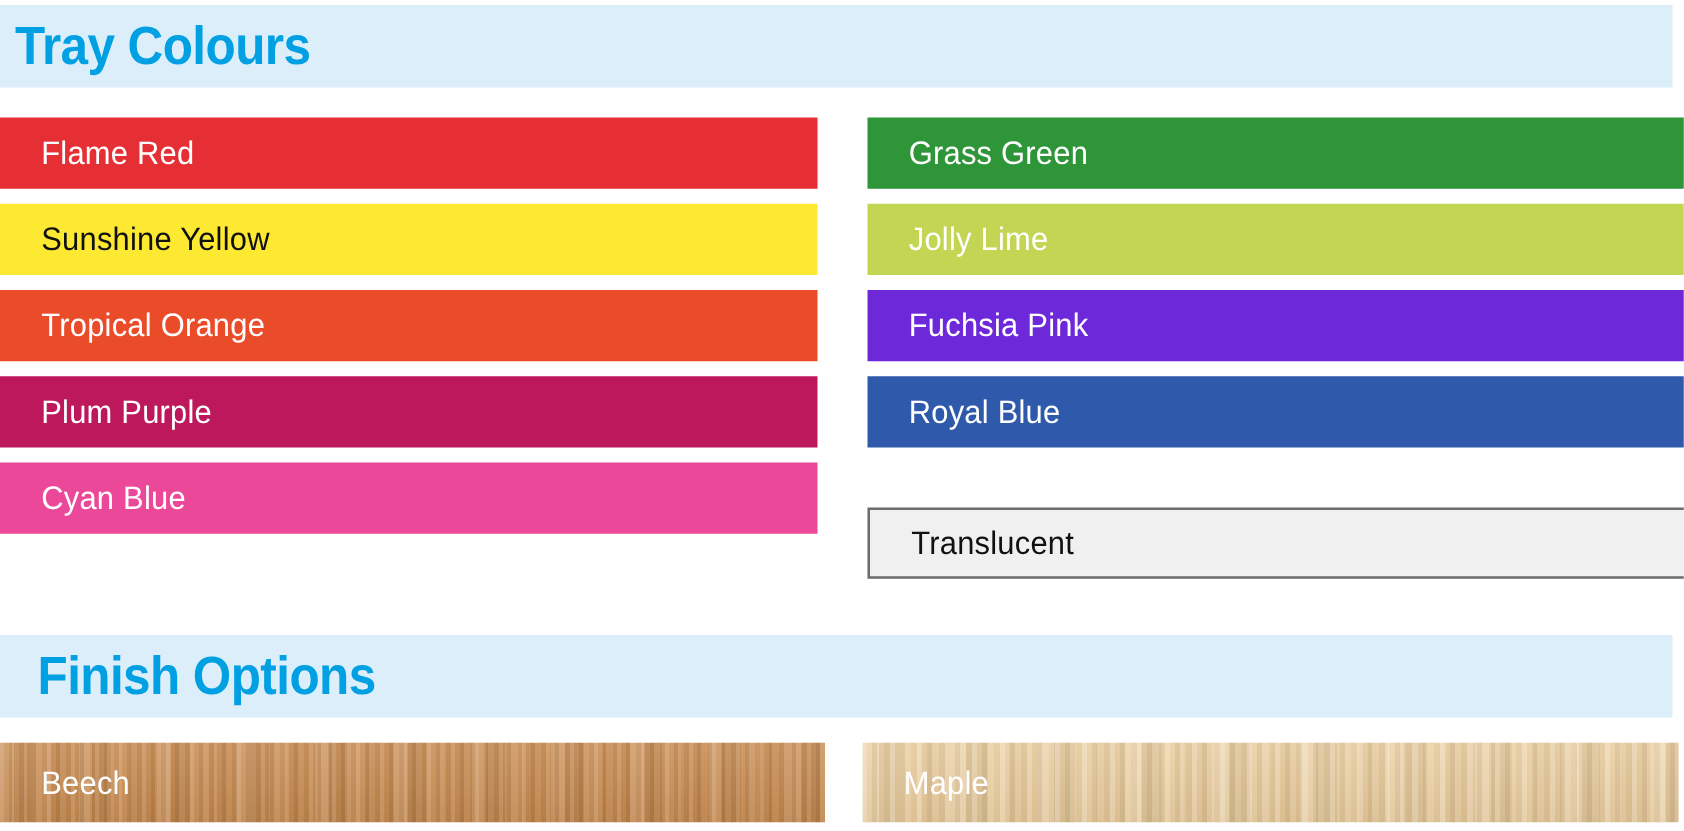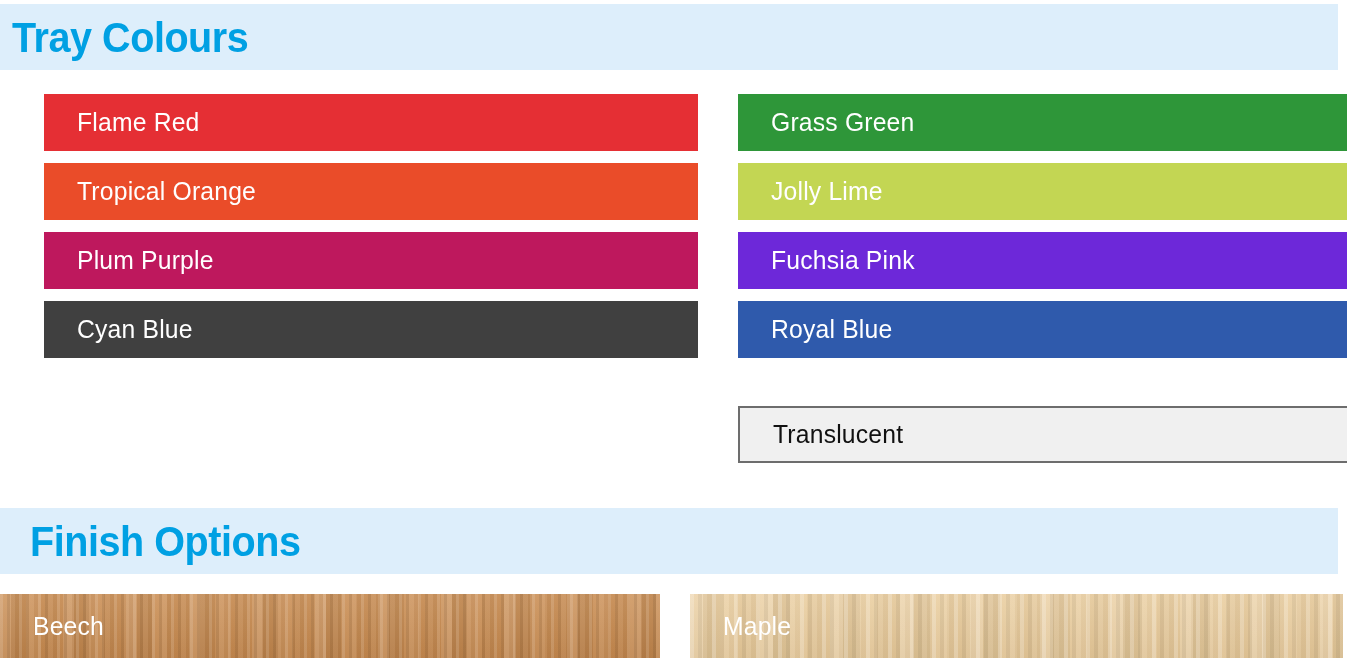--- a/index.html
+++ b/index.html
@@ -43,21 +43,20 @@
     transform-origin: left center;
     white-space: nowrap;
   }
 
   #header-tray-colours { top: 4px; padding-left: 12px; }
   #header-finish-options { top: 508px; padding-left: 30px; }
 
   
   .swatch-col {
     position: absolute;
-    padding-left: 44px;
   }
   .col-left  { left: 0px;   width: 654px; }
   .col-right { left: 694px; width: 781px; text-align: right; }
 
   .swatch {
     position: relative;
     height: 57px;
     box-sizing: border-box;
     display: flex;
     align-items: center;
@@ -161,30 +160,33 @@
   <div class="section-header" id="header-tray-colours" style="background-color: rgb(221, 238, 251);">
     <span class="title" style="color: rgb(0, 160, 227);">Tray Colours</span>
   </div>
 
   <div class="swatch-col col-left" style="top:94px;">
 
     <div class="swatch" style="background-color: rgb(229, 47, 52);">
       <span class="label" style="color: rgb(255, 255, 255);">Flame Red</span>
     </div>
 
+    <div class="swatch" style="background-color: rgb(253, 232, 50);">
+      <span class="label" style="color: rgb(17, 17, 17);">Sunshine Yellow</span>
+    </div>
 
     <div class="swatch" style="background-color: rgb(234, 76, 41);">
       <span class="label" style="color: rgb(255, 255, 255);">Tropical Orange</span>
     </div>
 
     <div class="swatch" style="background-color: #be185d;">
       <span class="label" style="color: rgb(255, 255, 255);">Plum Purple</span>
     </div>
 
-    <div class="swatch" style="background-color: #404040;">
+    <div class="swatch" style="background-color: #ec4899;">
       <span class="label" style="color: rgb(255, 255, 255);">Cyan Blue</span>
     </div>
   </div>
 
   <div class="swatch-col col-right" style="top:94px;">
 
     <div class="swatch" style="background-color: rgb(46, 150, 57);">
       <span class="label" style="color: rgb(255, 255, 255);">Grass Green</span>
     </div>
 

